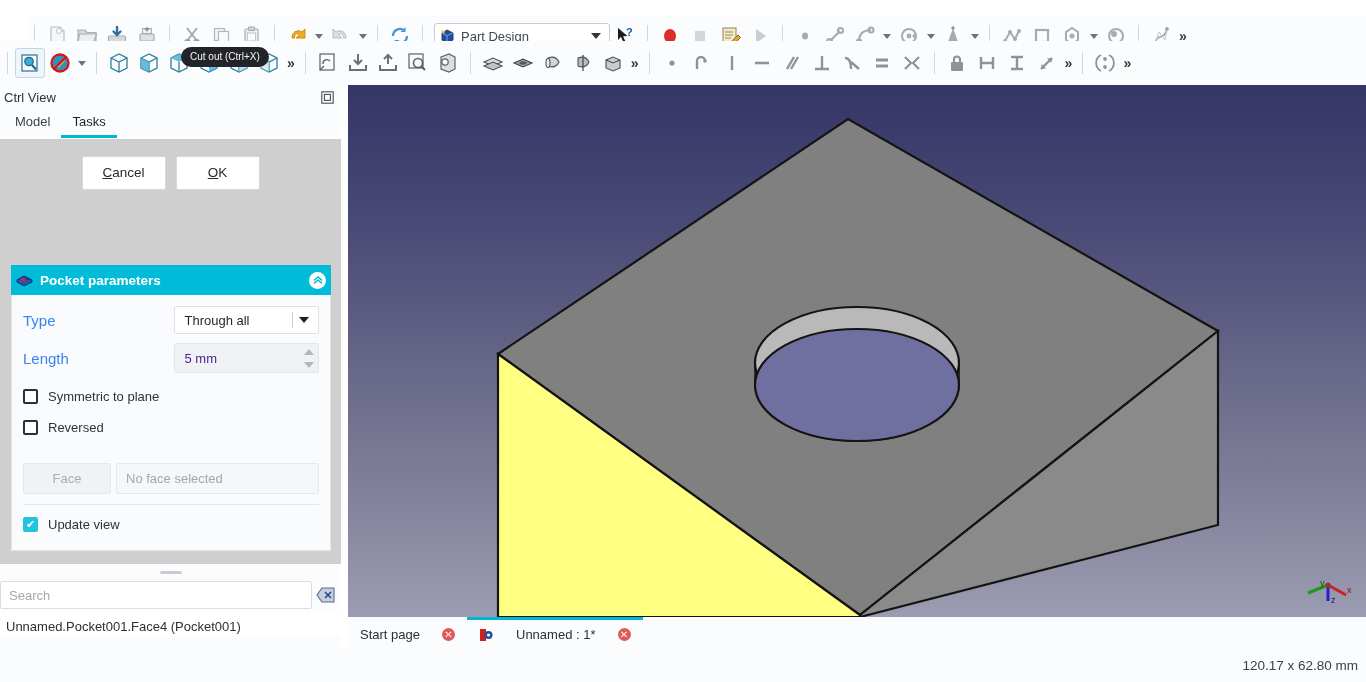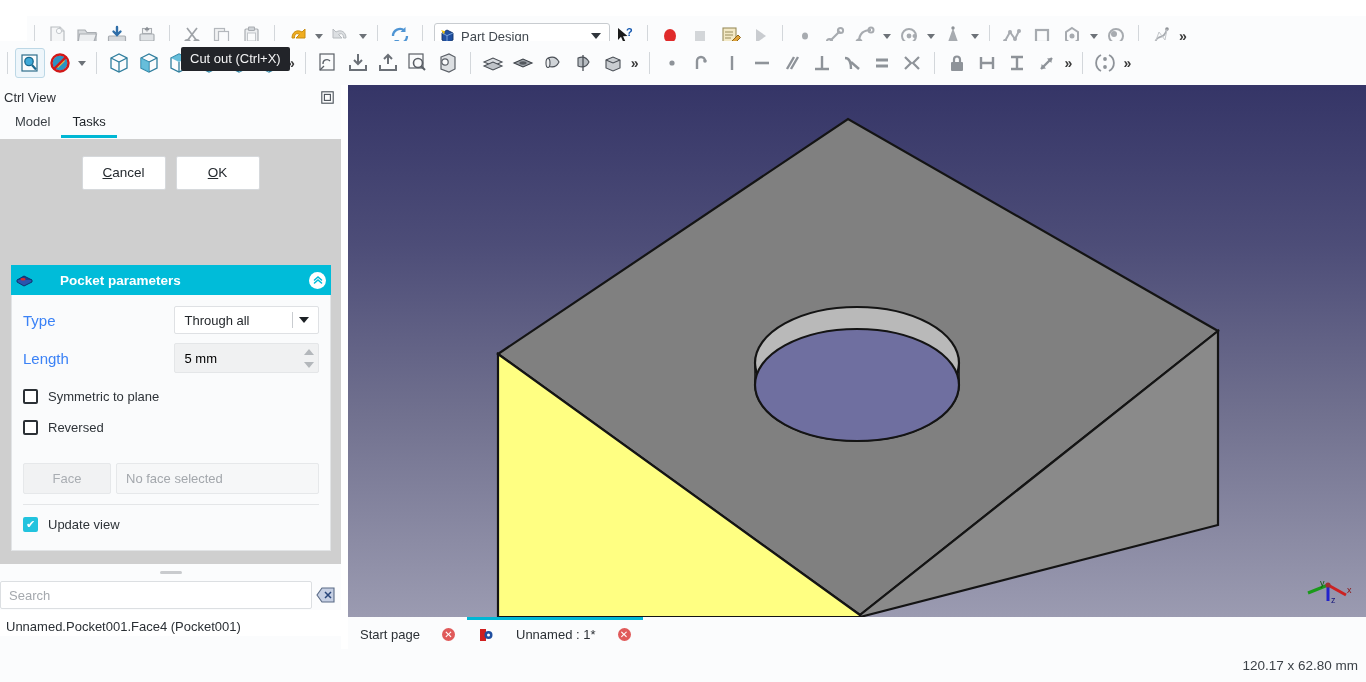--- a/index.html
+++ b/index.html
@@ -46,22 +46,22 @@
   #workbench-select .wb-label { flex: 1; font-size: 13px; color: #41484f; margin-left: 5px; }
   #workbench-select .wb-arrow {
     border-left: 5px solid transparent; border-right: 5px solid transparent;
     border-top: 6px solid #30363c; margin-right: 4px;
   }
   .wb-cube { width: 17px; height: 17px; position: relative; flex: none; }
 
   
   #tooltip {
     position: absolute; left: 181px; top: 47px; z-index: 60;
-    background: #222429; color: #f4f4f5; font-size: 13px;
-    padding: 4px 9px 5px 9px; border-radius: 2px; white-space: nowrap;
+    background: #222429; color: #f4f4f5; font-size: 10px;
+    padding: 4px 9px 5px 9px; border-radius: 10px; white-space: nowrap;
   }
 
   
   #left-dock {
     position: absolute; left: 0; top: 85px; width: 341px; height: 597px;
     background: #fbfcfd; display: flex; flex-direction: column;
   }
   .dock-title {
     height: 24px; display: flex; align-items: center;
     padding: 0 6px 0 4px; font-size: 13px; color: #2d3136;
@@ -91,21 +91,21 @@
     border-radius: 2px; font-size: 13.5px; color: #252a2f;
     display: flex; align-items: center; justify-content: center;
   }
   .task-btn u { text-decoration: underline; }
 
   #pocket-box {
     position: absolute; left: 11px; top: 126px; width: 320px;
   }
   #pocket-header {
     height: 25px; background: #00bcd9; display: flex; align-items: center;
-    padding: 15px 5px; color: #fff; font-size: 13.5px; font-weight: bold; gap: 20px;
+    padding: 15px 5px; color: #fff; font-size: 13.5px; font-weight: bold;
   }
   #pocket-header .ph-label { flex: 1; margin-left: 7px; }
   .pocket-ico { width: 17px; height: 13px; position: relative; flex: none; }
   .collapse-btn {
     width: 17px; height: 17px; border-radius: 50%; background: #fff;
     display: flex; align-items: center; justify-content: center; flex: none;
   }
   #pocket-body {
     background: #fafbfc; padding: 10px 11px 10px 11px;
     border: 1px solid #e2e4e6; border-top: none;
@@ -119,21 +119,21 @@
   }
   .combo-input .cv { flex: 1; }
   .combo-input .carrow {
     border-left: 5px solid transparent; border-right: 5px solid transparent;
     border-top: 6px solid #1d2125; margin-right: 5px;
   }
   .combo-input .csep { width: 1px; height: 16px; background: #c9ccd0; margin-right: 6px; }
   .spin-input {
     width: 145px; height: 30px; background: #f0f1f2; border: 1px solid #e4e6e8;
     border-radius: 2px; display: flex; align-items: center; padding-left: 9px;
-    font-size: 13px; color: #000000;
+    font-size: 13px; color: #4c1d95;
   }
   .spin-input .sv { flex: 1; }
   .spin-btns {
     width: 18px; height: 100%; display: flex; flex-direction: column;
     justify-content: center; align-items: center; gap: 7px;
   }
   .spin-up, .spin-dn { border-left: 5px solid transparent; border-right: 5px solid transparent; }
   .spin-up { border-bottom: 6px solid #b3b7bb; }
   .spin-dn { border-top: 6px solid #b3b7bb; }
 

